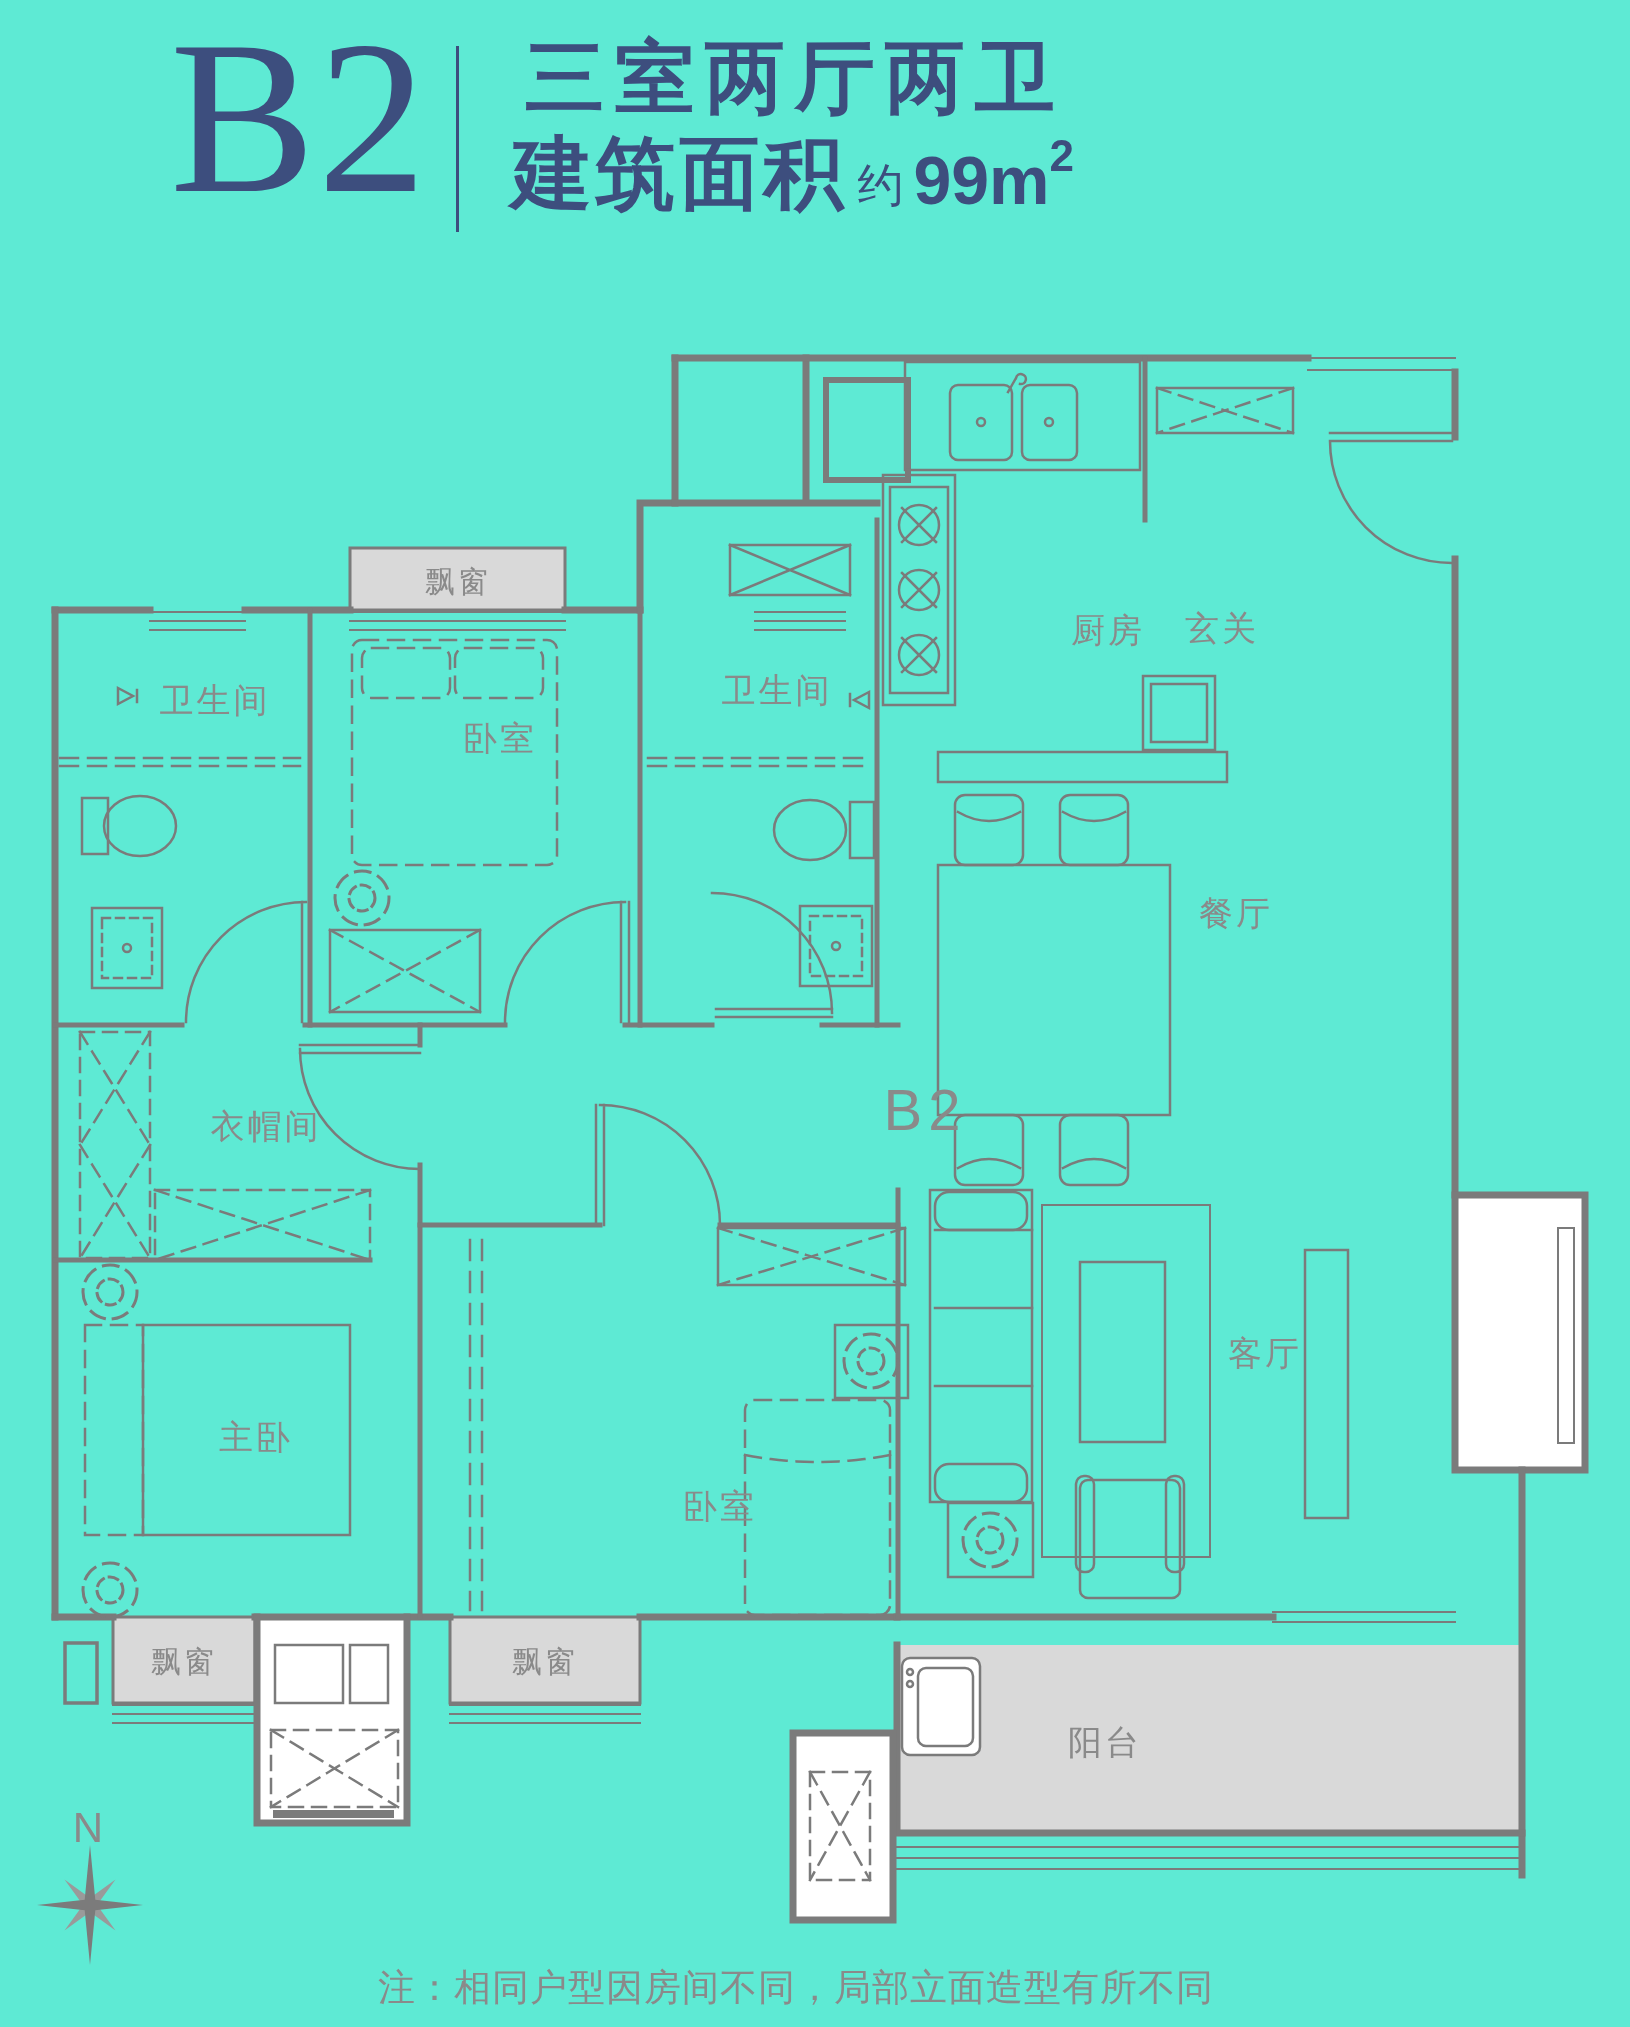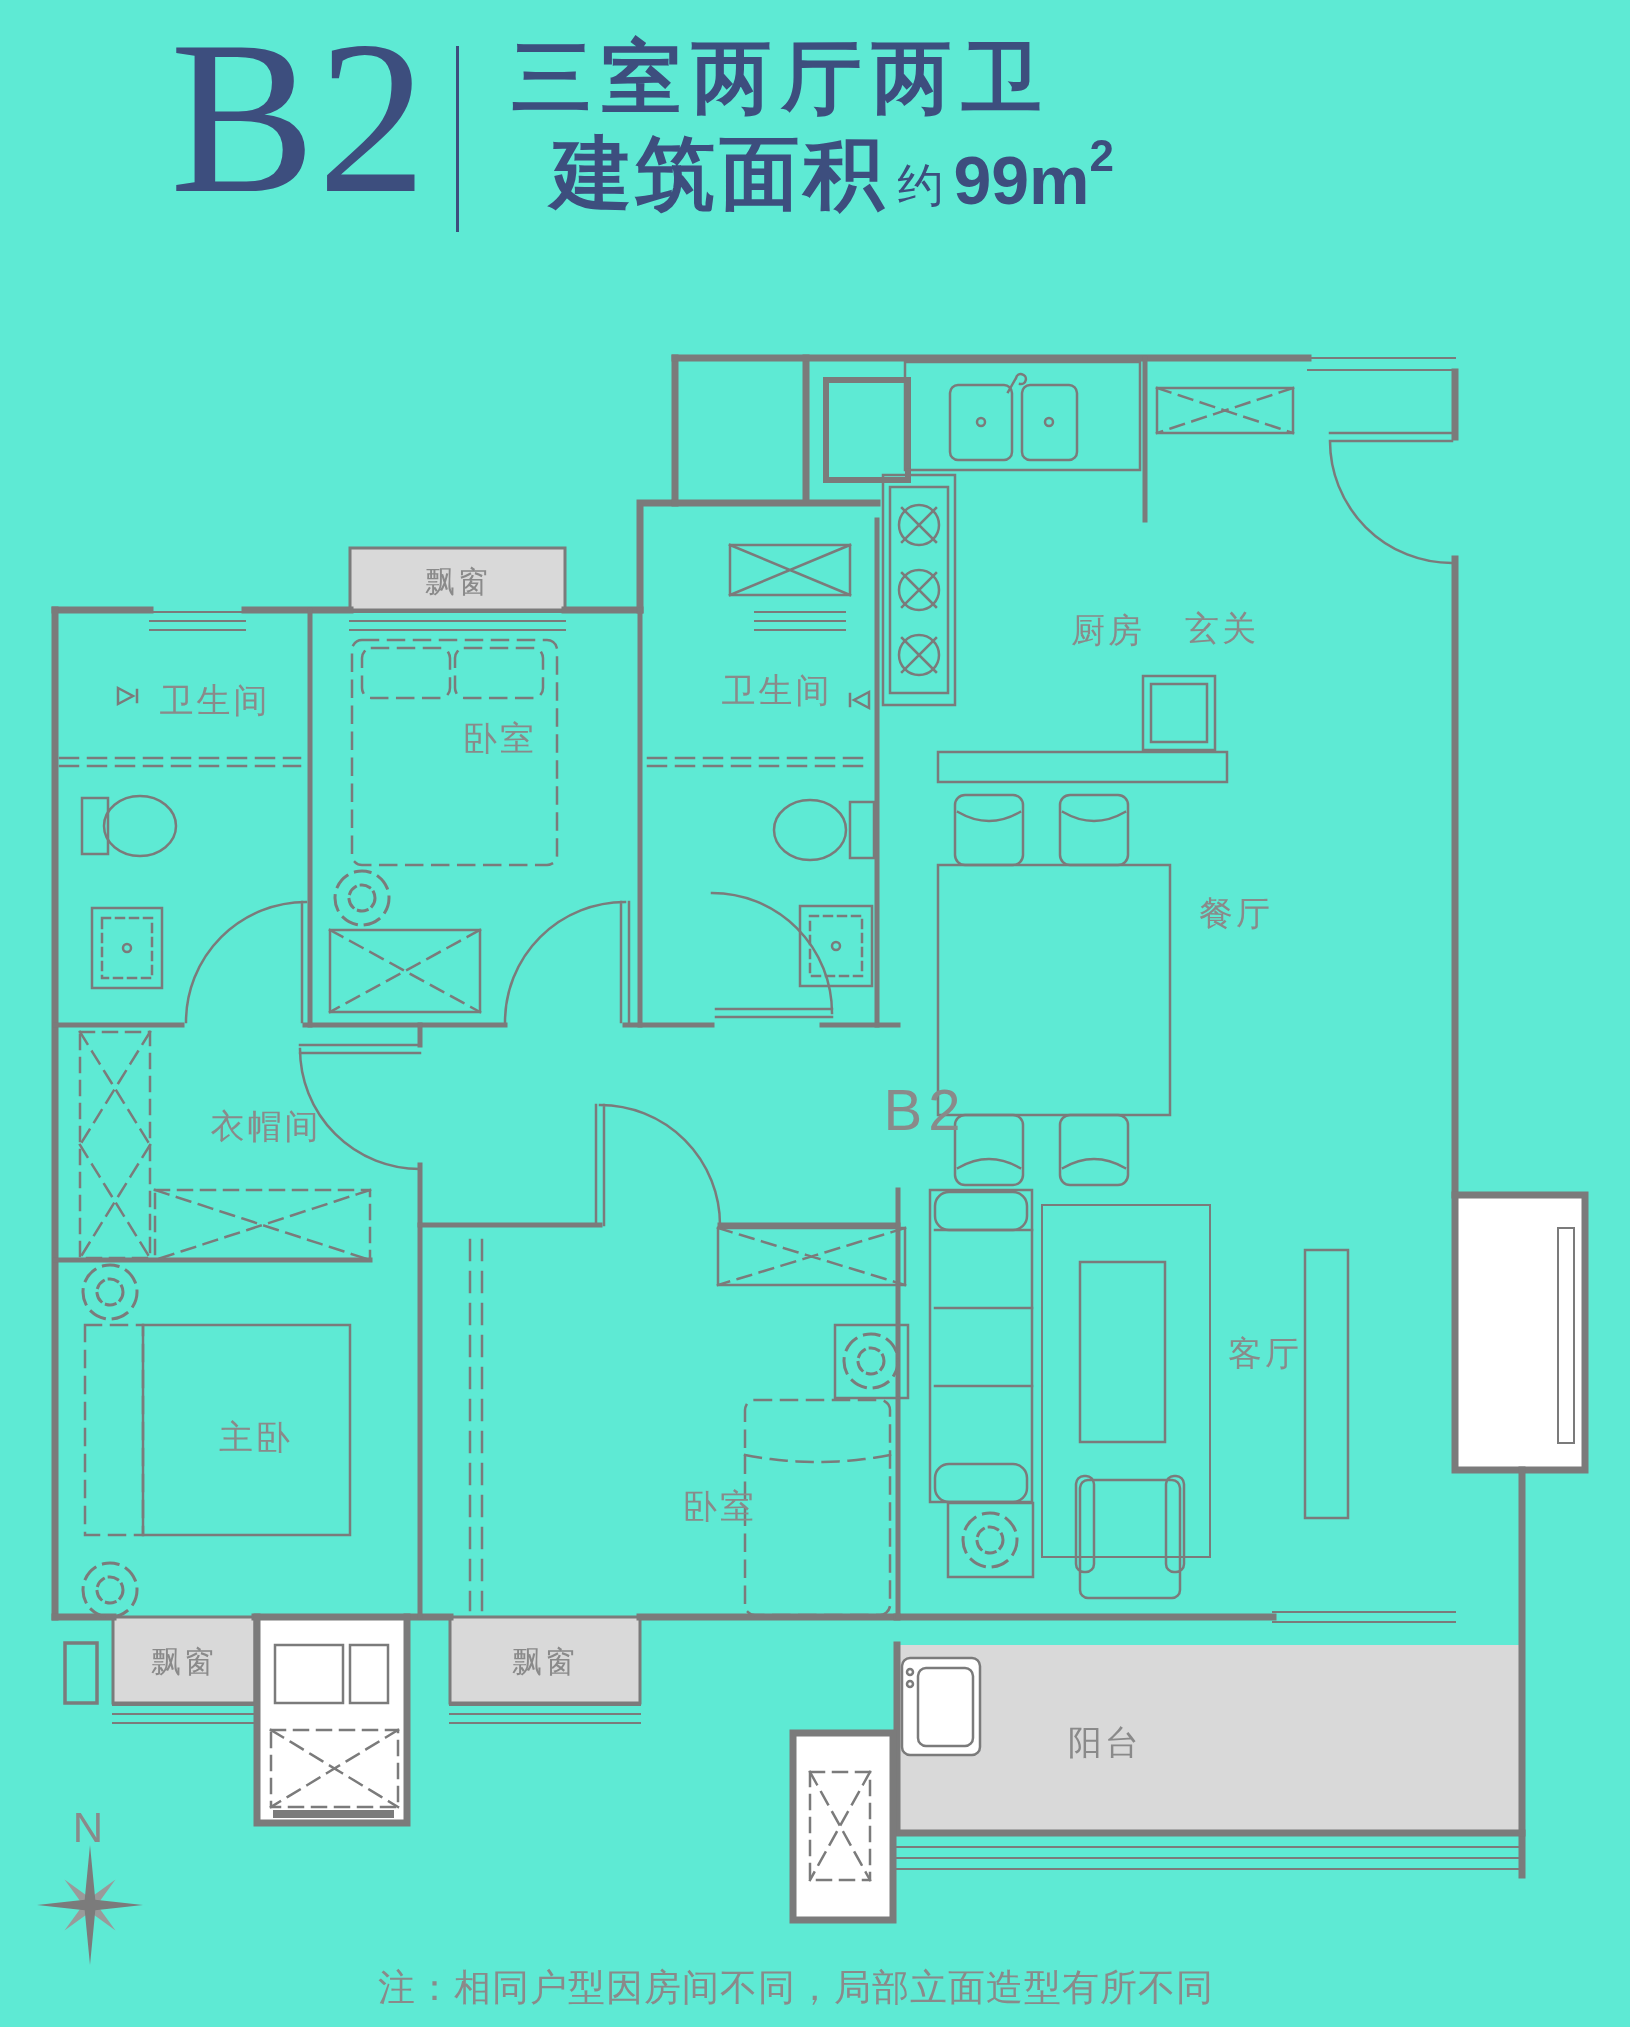--- a/index.html
+++ b/index.html
@@ -3,24 +3,24 @@
 <meta charset="utf-8">
 <style>
   html,body{margin:0;padding:0;background:#fff;}
   #canvas{position:relative;width:1630px;height:2027px;background:#5eead4;overflow:hidden;
           font-family:"Liberation Sans",sans-serif;}
   
   .header{position:absolute;top:18px;left:170px;display:flex;align-items:flex-start;z-index:5;}
   .unit-big{font-family:"Liberation Serif",serif;font-size:218px;line-height:0.92;
             color:#3d4e7e;letter-spacing:2px;padding-right:28px;}
   .hdr-divider{width:3px;height:186px;background:#3d4e7e;margin-top:28px;}
-  .hdr-right{padding-left:52px;padding-top:20px;color:#3d4e7e;}
+  .hdr-right{padding-left:52px;padding-top:20px;color:#3d4e7e;text-align:center;}
   .hdr-line1{font-size:80px;font-weight:bold;letter-spacing:10px;line-height:1.0;}
   .hdr-line2{margin-top:16px;font-size:80px;font-weight:bold;letter-spacing:4px;line-height:1.0;
-             display:flex;align-items:flex-end;margin-left:40px;}
+             display:flex;align-items:flex-end;}
   .hdr-approx{font-size:46px;font-weight:normal;margin:0 6px 6px 10px;}
   .hdr-area{font-size:68px;font-weight:bold;letter-spacing:0;}
   .hdr-sup{font-size:44px;font-weight:bold;margin-bottom:36px;}
   svg{position:absolute;top:0;left:0;}
   svg text{font-family:"Liberation Sans",sans-serif;}
 </style>
 </head>
 <body>
 
 <div id="canvas">

